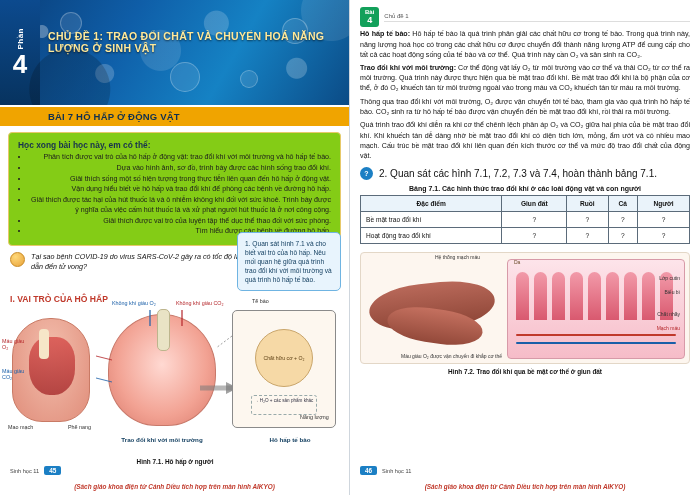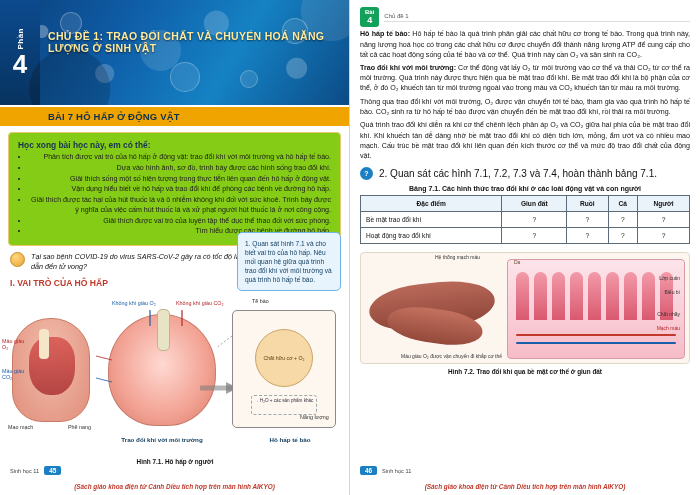--- a/index.html
+++ b/index.html
@@ -62,21 +62,21 @@
   .goal-box li { font-size:7.1px; line-height:1.38; color:#1c1c1c; margin-bottom:1px; }
 
   .q-open {
     display:flex; gap:6px; align-items:flex-start;
     margin:5px 10px 4px 10px;
   }
   .q-icon { flex:0 0 auto; width:15px; height:15px; border-radius:50%;
     background:radial-gradient(circle at 35% 30%, #ffd97a, #e8a23a); border:1px solid #c98a22; }
   .q-open p { margin:0; font-size:7.2px; line-height:1.4; color:#111; font-style:italic; }
 
-  .sec-head { margin:6px 10px 3px 10px; font-size:8.6px; font-weight:bold; color:#c0392b; }
+  .sec-head { margin:22px 10px 3px 10px; font-size:8.6px; font-weight:bold; color:#c0392b; }
   .body-p { margin:0 10px 3px 10px; font-size:7.2px; line-height:1.42; color:#111; }
 
   .callout {
     position:absolute; right:8px; top:232px; width:104px;
     background:#e8f4fd; border:1px solid #6fb4e2; border-radius:5px;
     padding:6px 7px; font-size:6.6px; line-height:1.38; color:#0d3a5c;
   }
 
   
   .fig1 { position:absolute; left:0; top:296px; width:350px; height:175px; }

